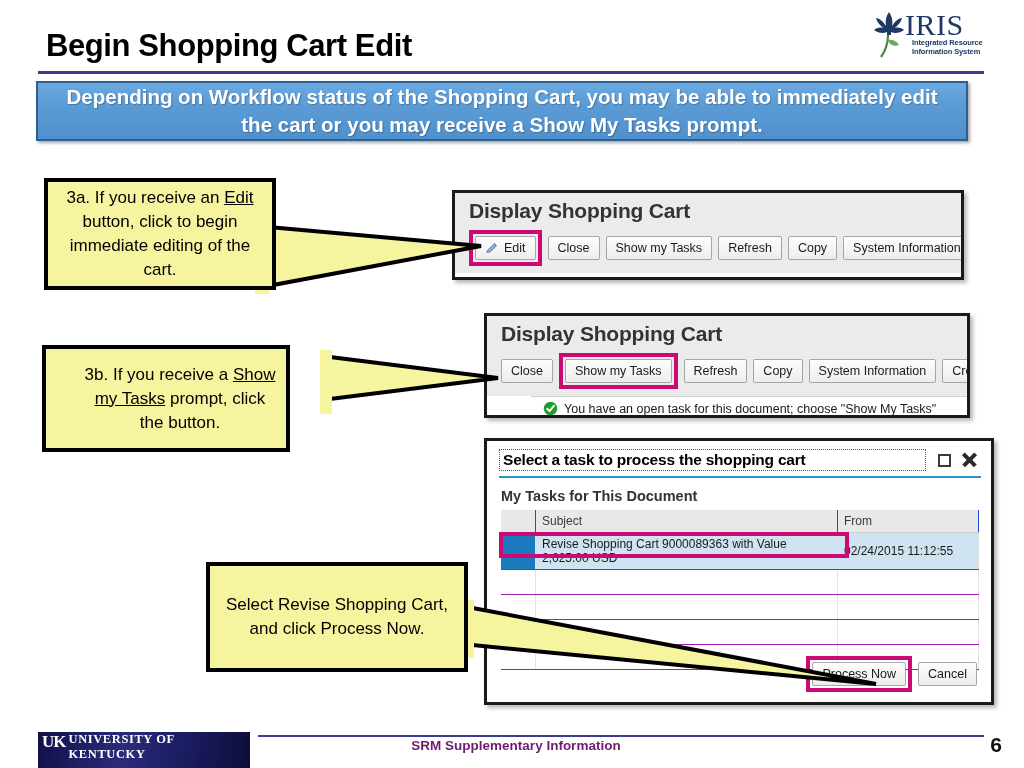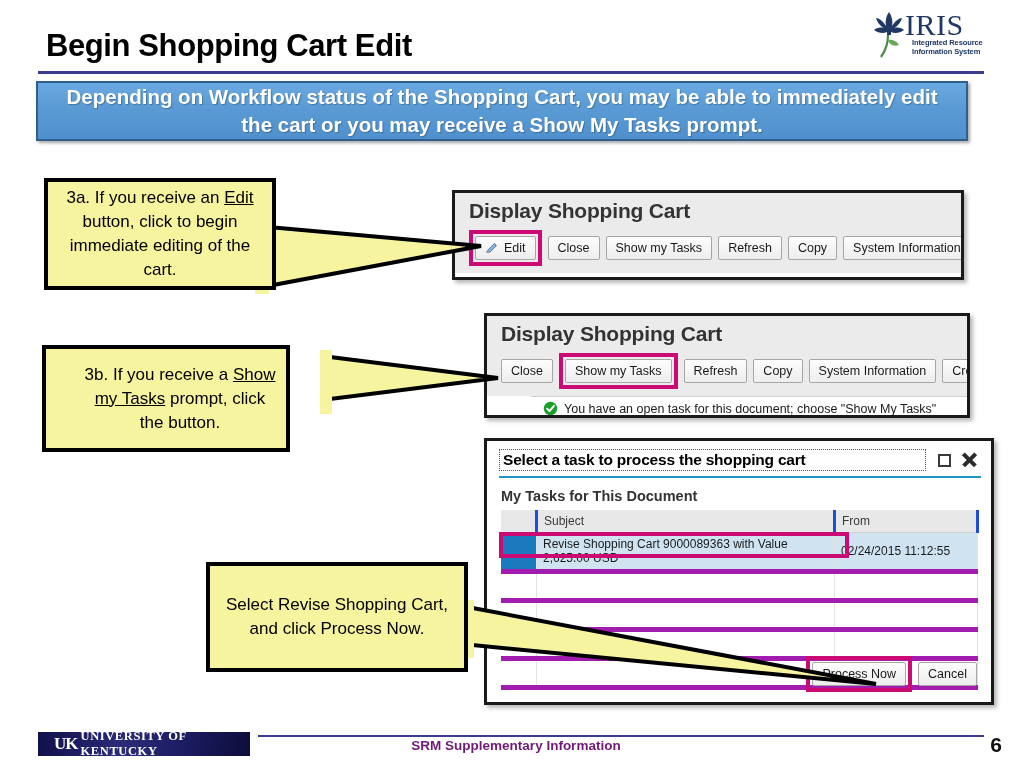--- a/index.html
+++ b/index.html
@@ -227,31 +227,31 @@
     padding: 10px 0 6px 14px;
   }
   .tbl {
     margin: 0 12px 0 14px;
     border-collapse: collapse;
     width: calc(100% - 26px);
     table-layout: fixed;
   }
   .tbl th {
     background: #e8e8e8;
-    border-right: 3px solid #1d4ed8;
+    border-right: 1px solid #1d4ed8;
     border-bottom: 1px solid #cfcfcf;
     font-size: 12px;
     color: #3a3a3a;
     font-weight: normal;
     text-align: left;
     padding: 4px 6px;
   }
   .tbl td {
     border-right: 1px solid #e2e2e2;
-    border-bottom: 5px solid #a21caf;
+    border-bottom: 1px solid #a21caf;
     font-size: 12px;
     color: #1a1a1a;
     padding: 4px 6px;
     height: 16px;
   }
   .col-sel { width: 22px; }
   .col-from { width: 128px; }
   tr.sel td { background: #cfe4f0; }
   tr.sel td.cell-sel { background: #1b79bd; }
   .row-hl {
@@ -271,25 +271,25 @@
   
   .footer-rule {
     position: absolute;
     left: 258px; top: 735px;
     width: 726px; height: 2px;
     background: #3b3b8f;
   }
   .uk-logo {
     position: absolute;
     left: 38px; top: 732px;
-    width: 212px; height: 24px;
+    width: 212px; height: 36px;
     background: linear-gradient(100deg, #10104a 0%, #2b2b7a 40%, #1a1a5e 72%, #0d0d3a 100%);
     display: flex;
-    align-items: center;
-    padding-left: 16px;
+    align-items: flex-start;
+    padding-left: 4px;
     box-sizing: border-box;
   }
   .uk-abbr {
     color: #ffffff;
     font-family: "Liberation Serif", serif;
     font-weight: bold;
     font-size: 17px;
     letter-spacing: -1px;
   }
   .uk-name {

